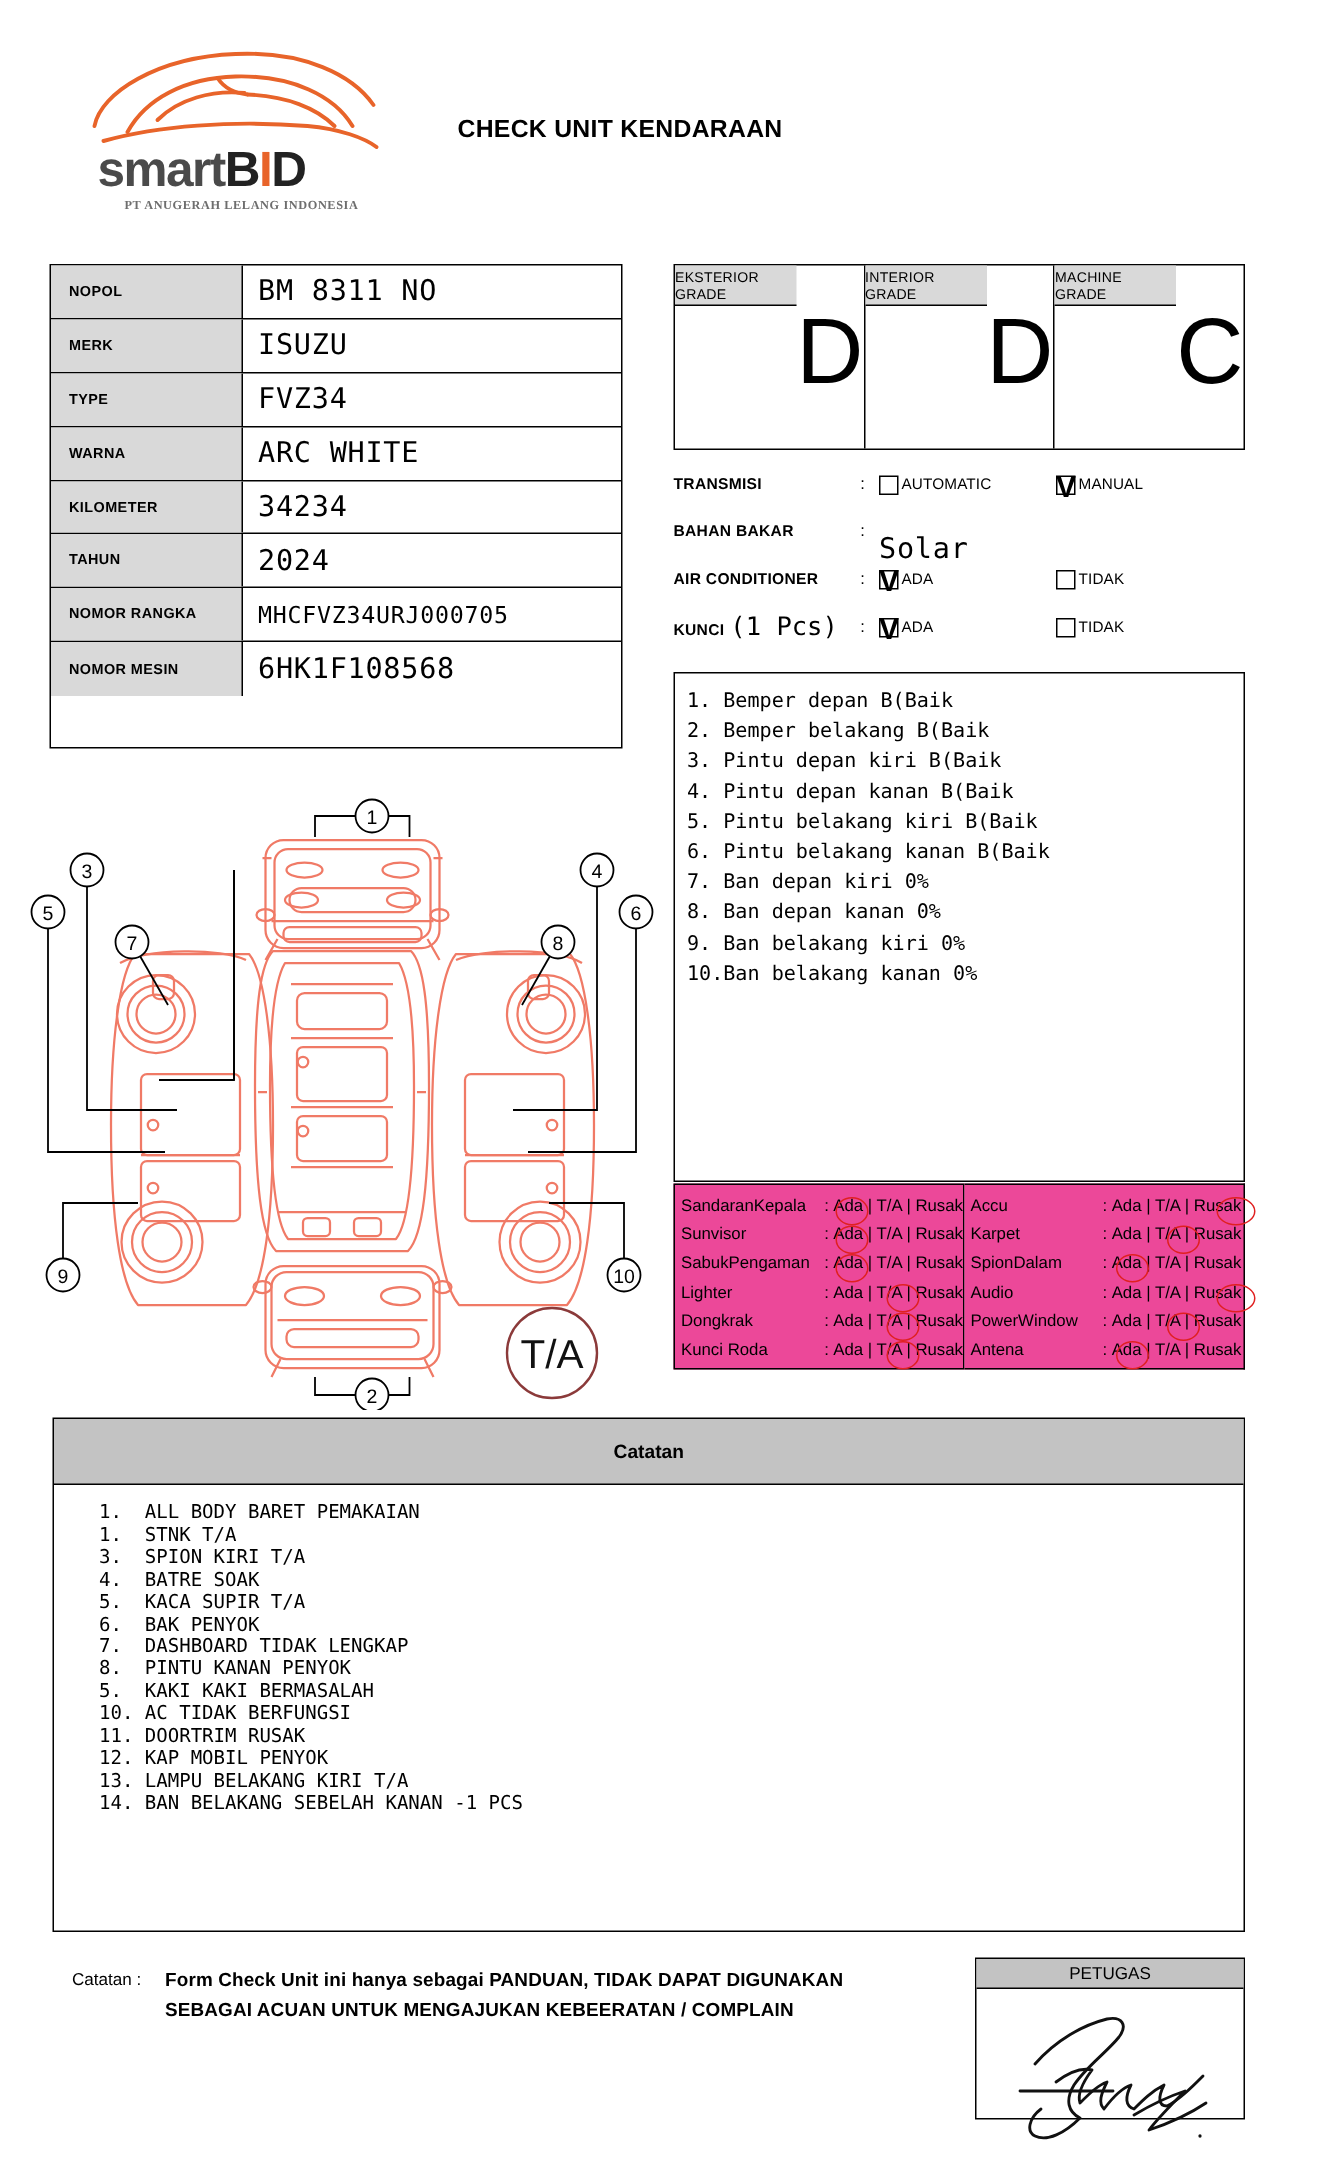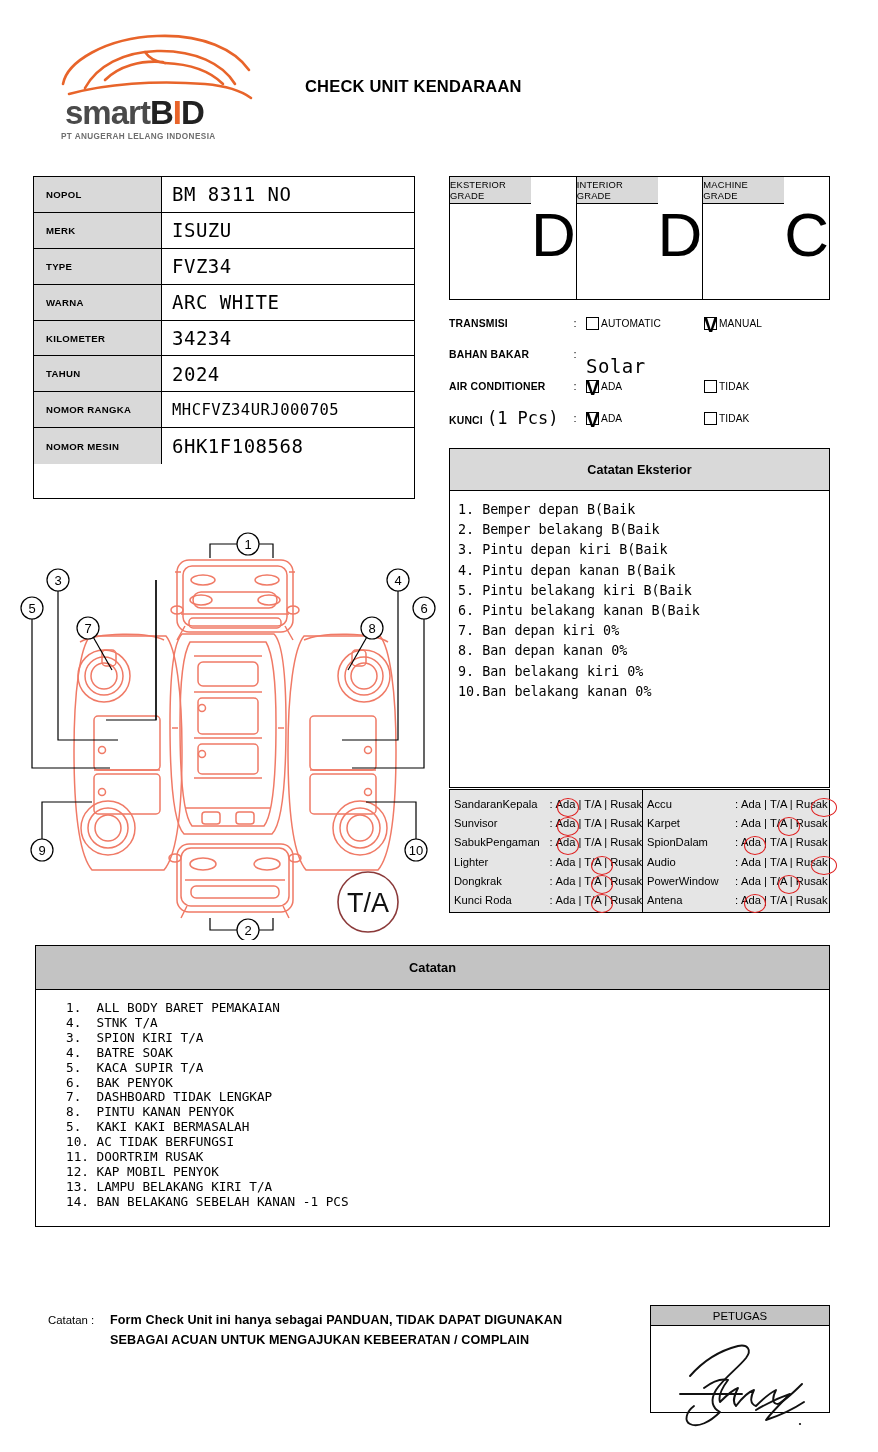--- a/index.html
+++ b/index.html
@@ -11,22 +11,22 @@
   .page{position:relative;width:878px;height:1452px;}
 
   
   .header{position:absolute;left:0;top:0;width:878px;height:150px;}
   .logo{position:absolute;left:45px;top:22px;width:240px;height:115px;}
   .logo svg{position:absolute;left:0;top:0;}
   .logo-word{position:absolute;left:20px;top:72px;font-size:33px;font-weight:bold;
     letter-spacing:-1px;color:#4a4a4a;font-family:"Liberation Sans",sans-serif;}
   .logo-word .b{color:#222;}
   .logo-word .i{color:#E8642A;}
-  .logo-sub{position:absolute;left:16px;top:110px;font-size:8.2px;font-weight:bold;
-    letter-spacing:.4px;color:#6e6e6e;}
+  .logo-sub{position:absolute;left:38px;top:110px;font-size:8.2px;font-weight:bold;
+    letter-spacing:.4px;color:#6e6e6e;font-family:Liberation Serif, serif;}
   .doc-title{position:absolute;left:305px;top:77px;font-size:16.5px;font-weight:bold;
     letter-spacing:.2px;}
 
   
   .info{position:absolute;left:33px;top:176px;width:382px;height:323px;
     border:1px solid #000;box-sizing:border-box;}
   .info-row{display:flex;height:35.9px;border-bottom:1px solid #000;box-sizing:border-box;}
   .info-row:last-child{border-bottom:none;}
   .info-lbl{width:128px;background:#D9D9D9;border-right:1px solid #000;box-sizing:border-box;
     display:flex;align-items:center;padding-left:12px;font-size:9.6px;font-weight:bold;
@@ -64,39 +64,39 @@
   .ext{position:absolute;left:449px;top:448px;width:381px;height:340px;
     border:1px solid #000;box-sizing:border-box;display:flex;flex-direction:column;}
   .ext-head{height:42px;background:#D9D9D9;border-bottom:1px solid #000;box-sizing:border-box;
     display:flex;align-items:center;justify-content:center;font-size:12.6px;font-weight:bold;}
   .ext-body{flex:1;padding:9px 0 0 8px;}
   .ext-line{font-family:"DejaVu Sans Mono",monospace;font-size:13.4px;line-height:20.2px;
     white-space:pre;}
 
   
   .intr{position:absolute;left:449px;top:789px;width:381px;height:124px;display:flex;}
-  .ibox{border:1px solid #000;box-sizing:border-box;background:#e5e5e5;position:relative;
+  .ibox{border:1px solid #000;box-sizing:border-box;background:#ec4899;position:relative;
     padding:4px 0 0 0;}
   .ibox.left{width:194px;}
   .ibox.right{width:187px;border-left:none;}
   .irow{display:flex;align-items:center;height:19.3px;position:relative;font-size:11.2px;
     padding-left:4px;}
   .iname{white-space:nowrap;}
   .ibox.left .iname{width:100px;}
   .ibox.right .iname{width:88px;}
   .ivals{position:relative;white-space:nowrap;}
   .mark{position:absolute;border:1.6px solid #E02020;border-radius:50%;
     width:22px;height:19px;box-sizing:border-box;pointer-events:none;}
 
   
   .diagram{position:absolute;left:20px;top:520px;width:430px;height:420px;}
   .diagram svg{position:absolute;left:0;top:0;}
 
   
-  .cat{position:absolute;left:35px;top:945px;width:795px;height:282px;
+  .cat{position:absolute;left:35px;top:945px;width:795px;height:343px;
     border:1px solid #000;box-sizing:border-box;display:flex;flex-direction:column;}
   .cat-head{height:44px;background:#C3C3C3;border-bottom:1px solid #000;box-sizing:border-box;
     display:flex;align-items:center;justify-content:center;font-size:12.8px;font-weight:bold;}
   .cat-body{flex:1;padding:11px 0 0 30px;}
   .cat-line{font-family:"DejaVu Sans Mono",monospace;font-size:12.7px;line-height:14.9px;
     white-space:pre;}
 
   
   .foot{position:absolute;left:48px;top:1311px;width:560px;}
   .foot-lbl{position:absolute;left:0;top:3px;font-size:11.4px;}
@@ -224,21 +224,20 @@
         <span class="optlbl">ADA</span>
       </span>
       <span class="opt">
         <span class="cbox"></span>
         <span class="optlbl">TIDAK</span>
       </span>
     </div>
   </div>
 
   <div class="ext">
-    <div class="ext-head">Catatan Eksterior</div>
     <div class="ext-body" id="ext-body">
         <div class="ext-line">1. Bemper depan B(Baik</div>
         <div class="ext-line">2. Bemper belakang B(Baik</div>
         <div class="ext-line">3. Pintu depan kiri B(Baik</div>
         <div class="ext-line">4. Pintu depan kanan B(Baik</div>
         <div class="ext-line">5. Pintu belakang kiri B(Baik</div>
         <div class="ext-line">6. Pintu belakang kanan B(Baik</div>
         <div class="ext-line">7. Ban depan kiri 0%</div>
         <div class="ext-line">8. Ban depan kanan 0%</div>
         <div class="ext-line">9. Ban belakang kiri 0%</div>
@@ -439,21 +438,21 @@
         <circle cx="348" cy="382" r="30" fill="none" stroke="#8B3A3A" stroke-width="1.6"></circle>
         <text id="ta-text" x="348" y="392" text-anchor="middle" font-family="Liberation Sans, sans-serif" font-size="27" fill="#111">T/A</text>
       </g>
     </svg>
   </div>
 
   <div class="cat">
     <div class="cat-head">Catatan</div>
     <div class="cat-body" id="cat-body">
         <div class="cat-line">1.  ALL BODY BARET PEMAKAIAN</div>
-        <div class="cat-line">4.  STNK T/A</div>
+        <div class="cat-line">1.  STNK T/A</div>
         <div class="cat-line">3.  SPION KIRI T/A</div>
         <div class="cat-line">4.  BATRE SOAK</div>
         <div class="cat-line">5.  KACA SUPIR T/A</div>
         <div class="cat-line">6.  BAK PENYOK</div>
         <div class="cat-line">7.  DASHBOARD TIDAK LENGKAP</div>
         <div class="cat-line">8.  PINTU KANAN PENYOK</div>
         <div class="cat-line">5.  KAKI KAKI BERMASALAH</div>
         <div class="cat-line">10. AC TIDAK BERFUNGSI</div>
         <div class="cat-line">11. DOORTRIM RUSAK</div>
         <div class="cat-line">12. KAP MOBIL PENYOK</div>

